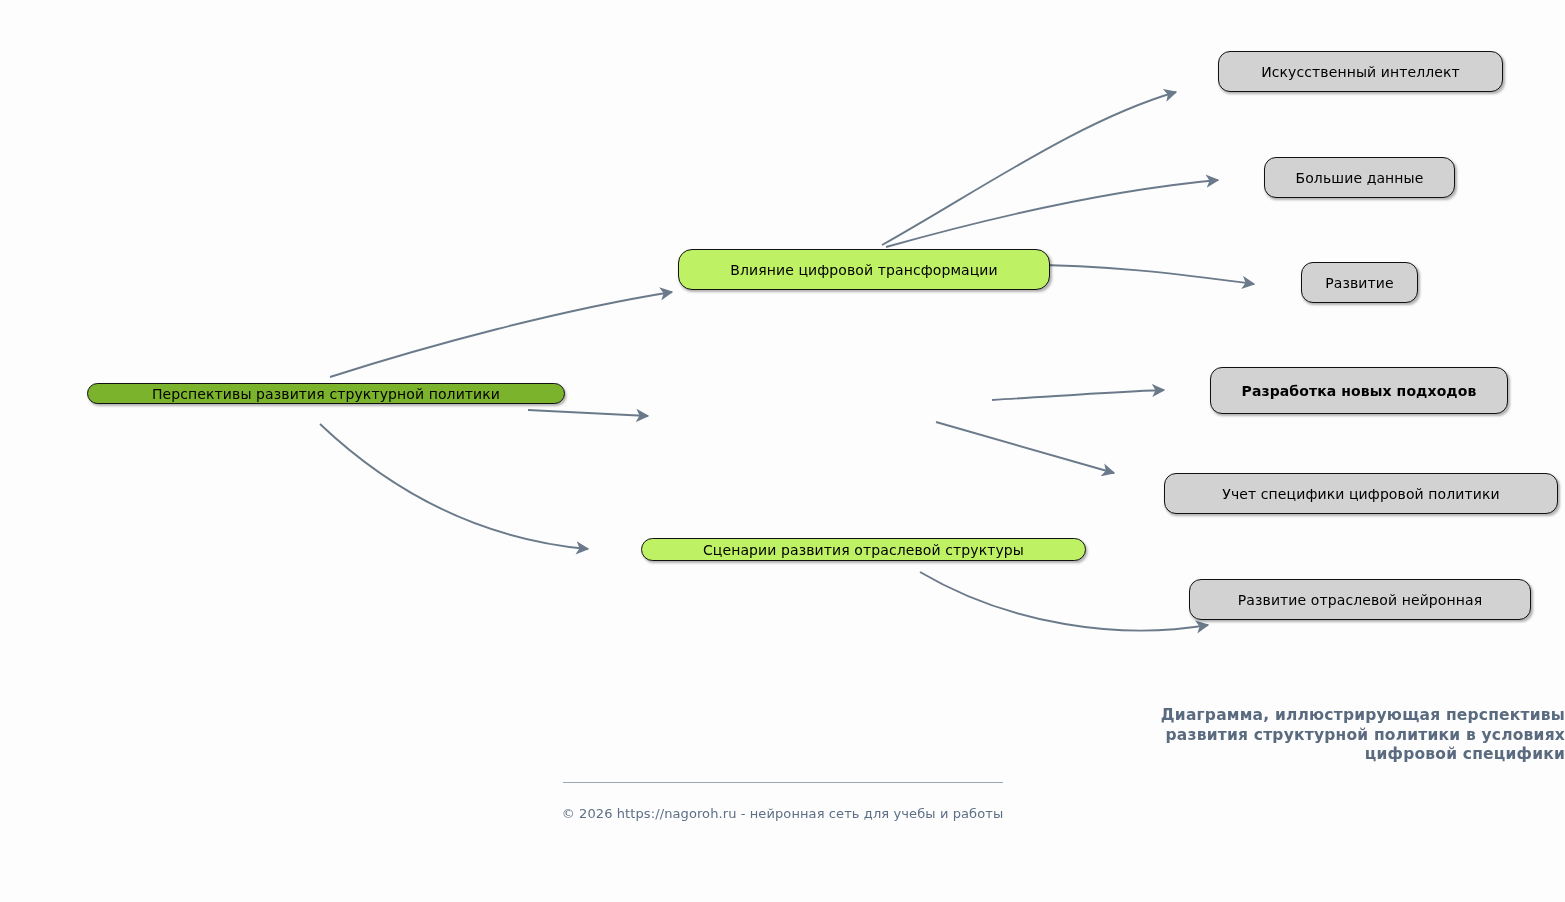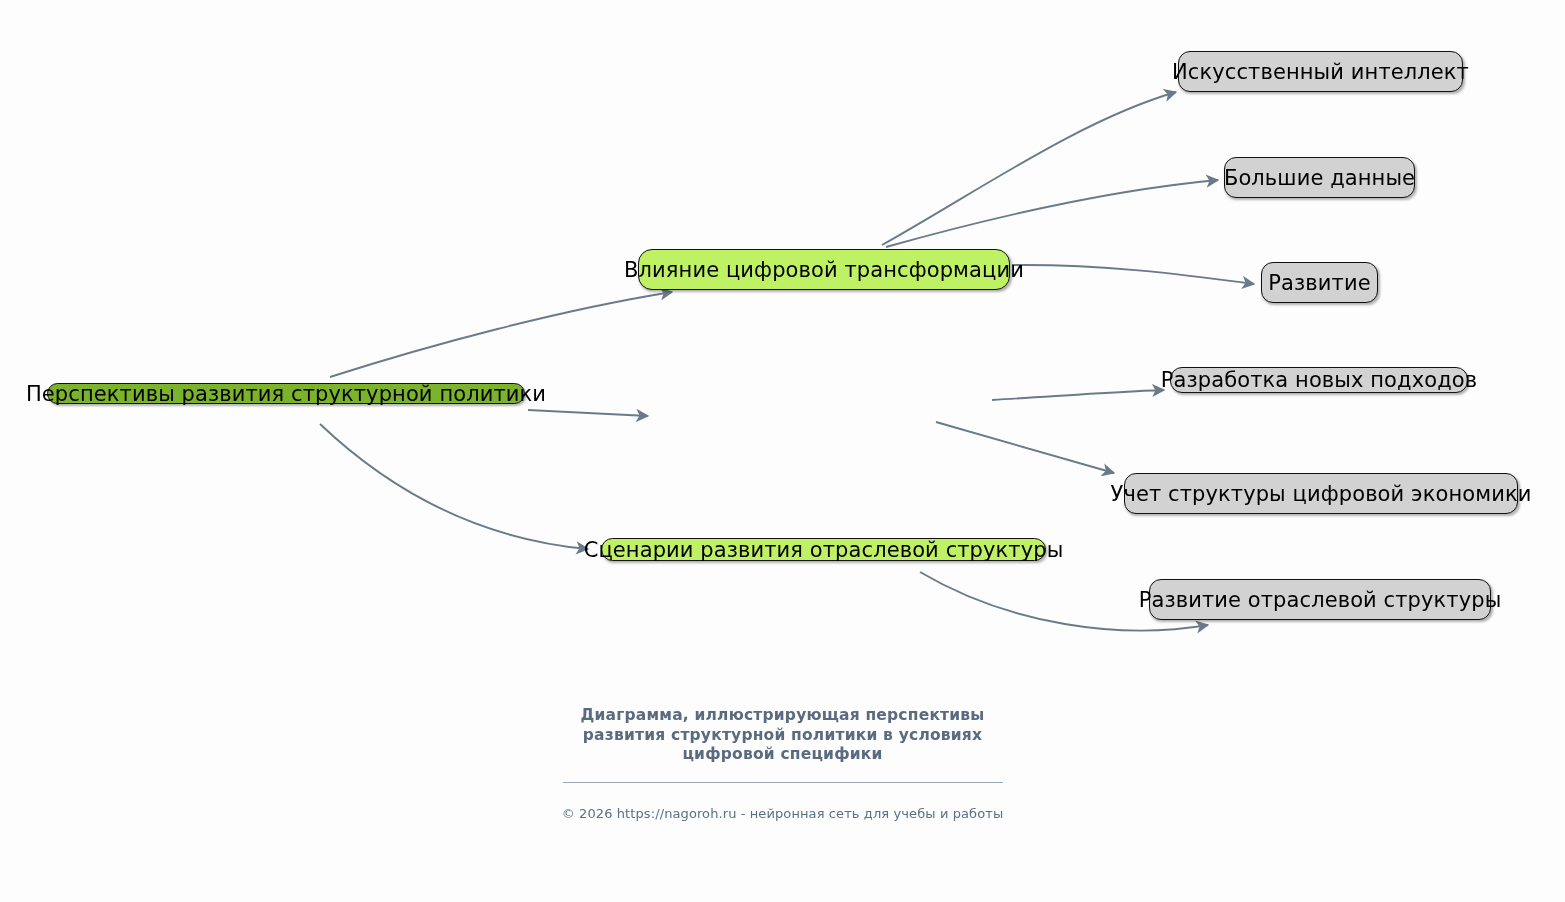--- a/index.html
+++ b/index.html
@@ -24,25 +24,26 @@
     pointer-events: none;
   }
   .node {
     position: absolute;
     box-sizing: border-box;
     display: flex;
     align-items: center;
     justify-content: center;
     border: 1.6px solid #111111;
     border-radius: 13px;
-    font-size: 21px;
+    font-size: 14px;
     color: #000000;
     white-space: nowrap;
     letter-spacing: 0.1px;
     box-shadow: 1.5px 2px 2.5px rgba(0,0,0,0.30);
+    margin-left: 40px;
   }
   .node.root {
     background: #7cb32c;
     border-radius: 14px;
   }
   .node.branch {
     background: #bef264;
     border-radius: 14px;
   }
   .node.leaf {
@@ -60,20 +61,21 @@
     width: 1565px;
     text-align: center;
   }
   .caption-line {
     display: block;
     font-size: 15.5px;
     font-weight: bold;
     color: #5a6b80;
     line-height: 19.5px;
     letter-spacing: 0.2px;
+    text-align: right;
   }
   #caption-divider {
     width: 440px;
     height: 1px;
     background: #9aa7b5;
     margin: 17px auto 0 auto;
   }
   #footer-text {
     position: absolute;
     left: 0;
@@ -134,30 +136,30 @@
   </div>
 
   <div class="node leaf" style="left:1224px; top:157px; width:191px; height:41px;align-items:center;">
     <span class="node-label">Большие данные</span>
   </div>
 
   <div class="node leaf" style="left:1261px; top:262px; width:117px; height:41px;">
     <span class="node-label">Развитие</span>
   </div>
 
-  <div class="node leaf" style="left:1170px; top:367px; width:298px; height:26px;">
+  <div class="node leaf" style="left:1170px; top:367px; width:298px; height:47px;font-weight:bold;">
     <span class="node-label">Разработка новых подходов</span>
   </div>
 
   <div class="node leaf" style="left:1124px; top:473px; width:394px; height:41px;">
-    <span class="node-label">Учет структуры цифровой экономики</span>
+    <span class="node-label">Учет специфики цифровой политики</span>
   </div>
 
   <div class="node leaf" style="left:1149px; top:579px; width:342px; height:41px;">
-    <span class="node-label">Развитие отраслевой структуры</span>
+    <span class="node-label">Развитие отраслевой нейронная</span>
   </div>
 
   <div id="caption-block">
     <span class="caption-line">Диаграмма, иллюстрирующая перспективы</span>
     <span class="caption-line">развития структурной политики в условиях</span>
     <span class="caption-line">цифровой специфики</span>
     <div id="caption-divider"></div>
   </div>
 
   <div id="footer-text">© 2026 https://nagoroh.ru - нейронная сеть для учебы и работы</div>

